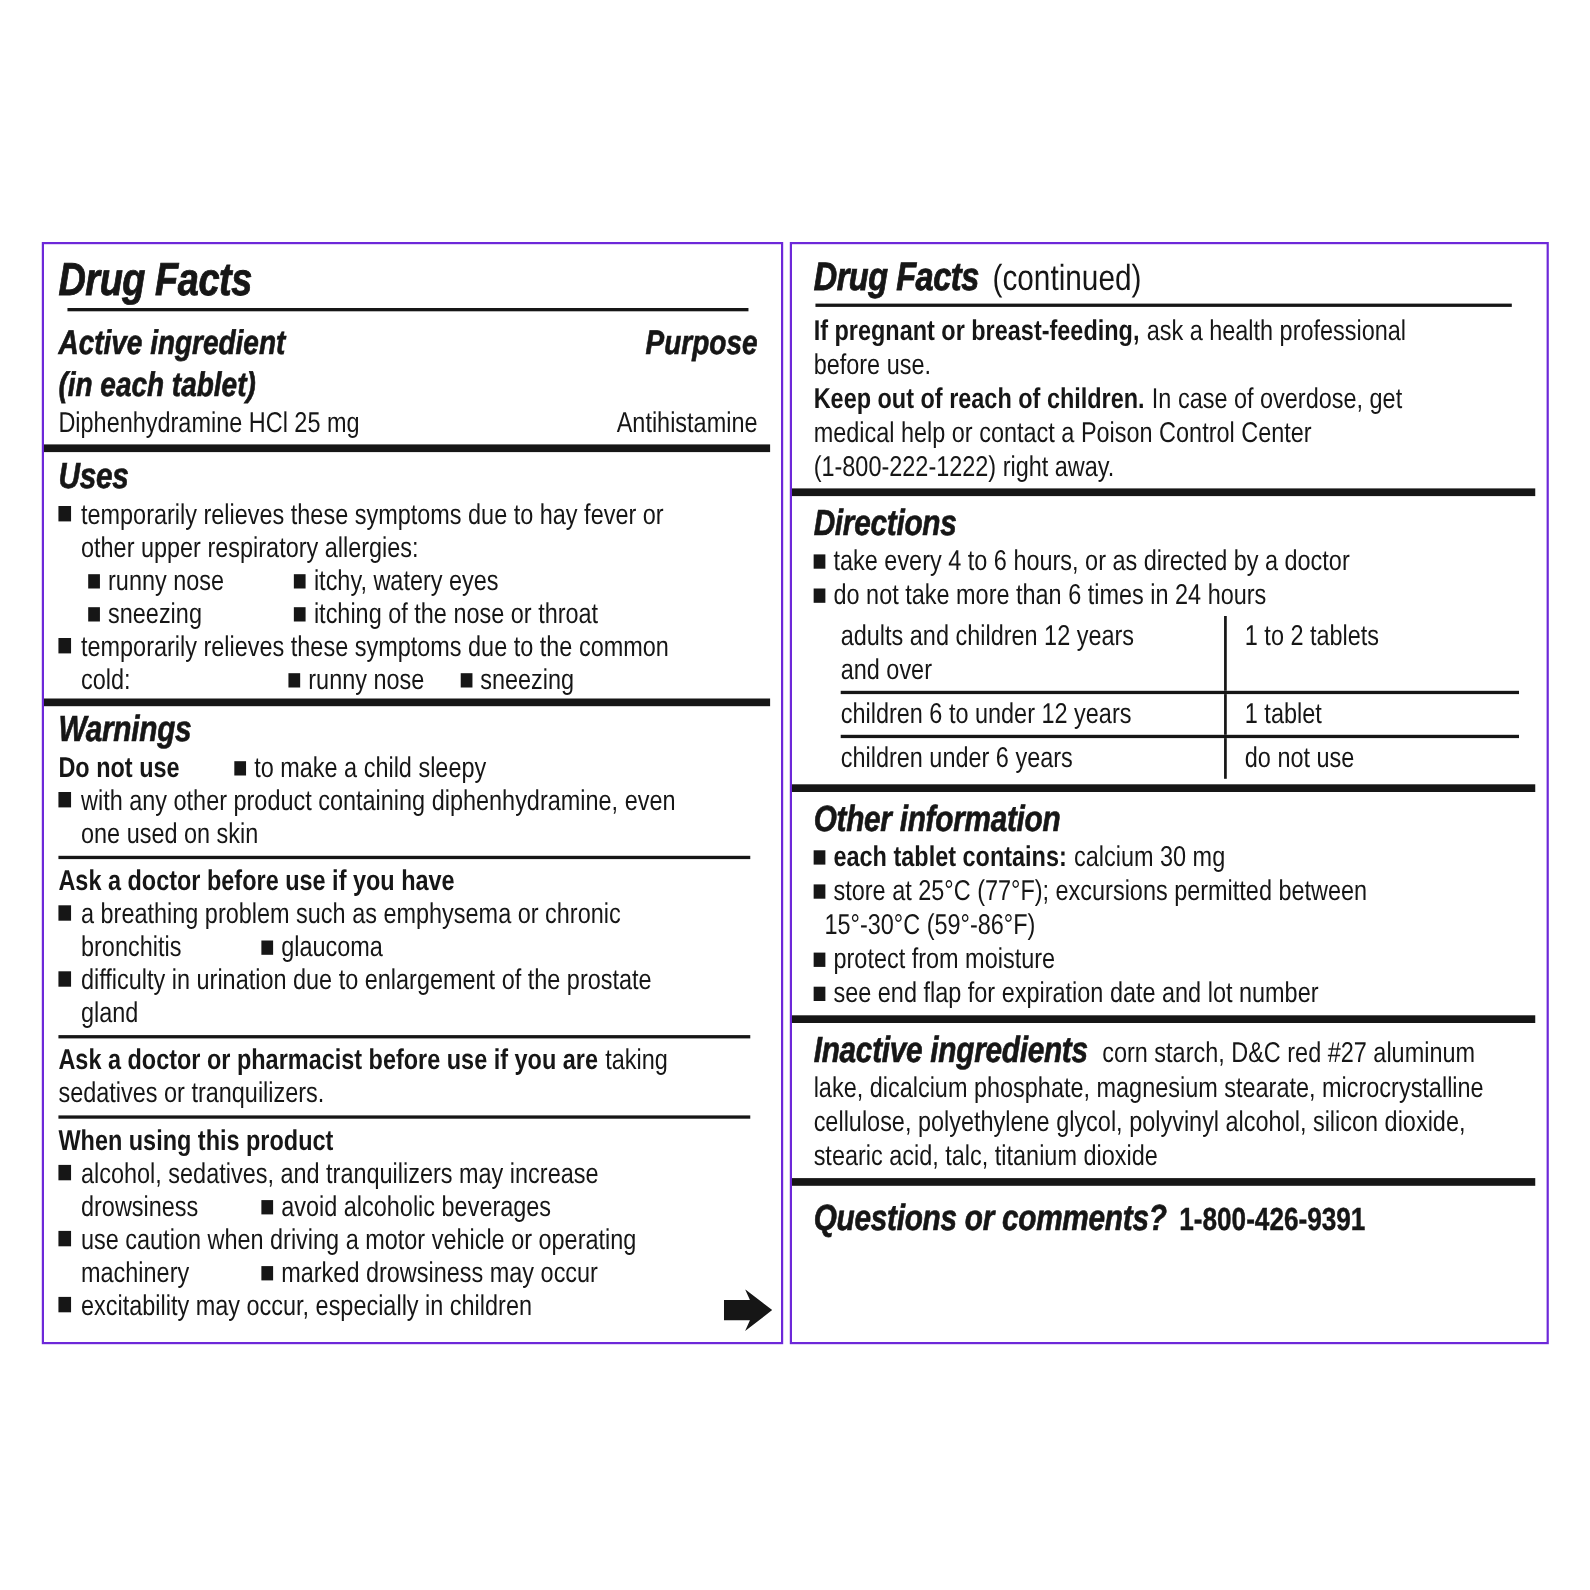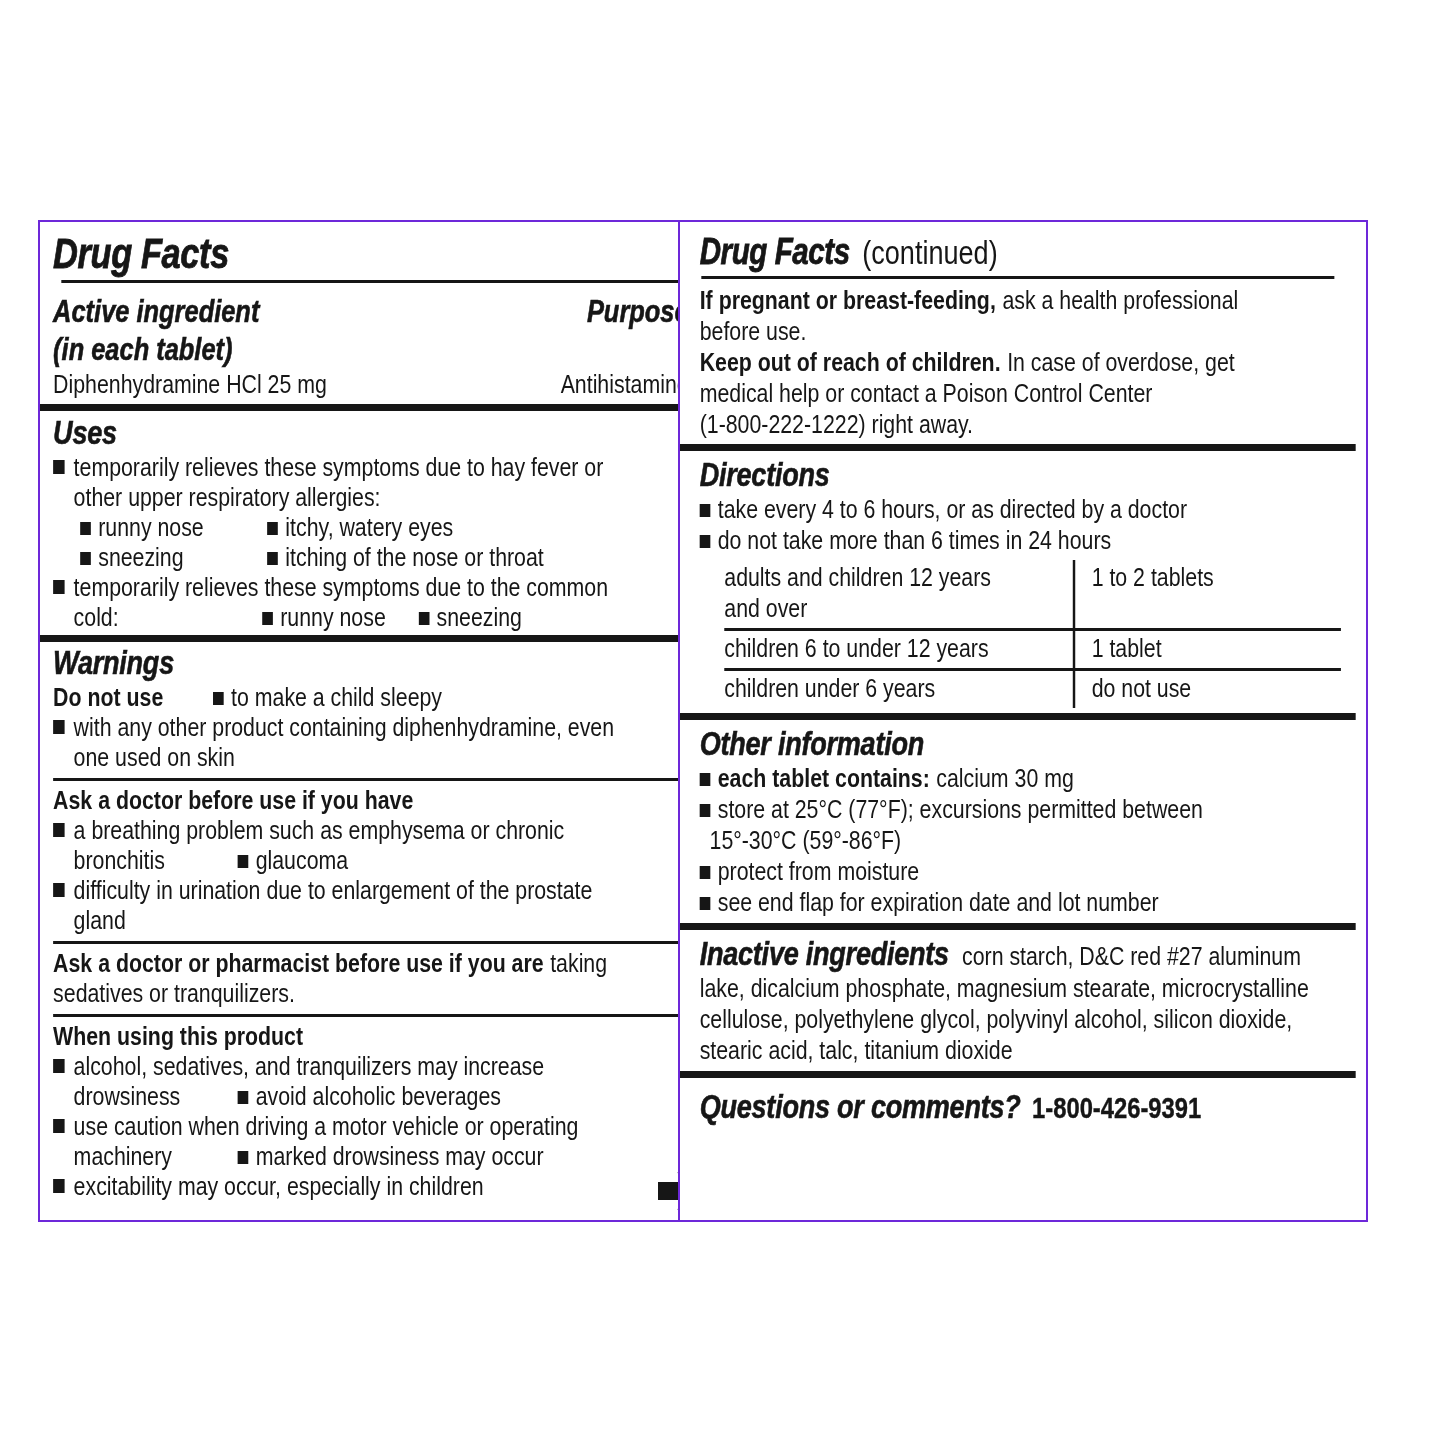--- a/index.html
+++ b/index.html
@@ -9,21 +9,21 @@
     font-family:"Liberation Sans","DejaVu Sans",sans-serif;
     color:#161616;
   }
   .page { position:absolute; inset:0; background:#fff; }
 
   .panel {
     position:absolute; top:220px; height:1002px; background:#fff;
     border:2px solid #6d28d9; overflow:hidden;
   }
   .panel.left  { left:38px;  width:674px; }
-  .panel.right { left:678px; width:690px; }
+  .panel.right { left:718px; width:690px; }
 
   
   .pinner {
     transform:scaleX(0.82); transform-origin:0 0;
     height:988px; display:flex; flex-direction:column;
     font-size:26px; line-height:30px;
   }
   .left  .pinner { width:805px; }
   .right .pinner { width:824px; line-height:31px; }
 

